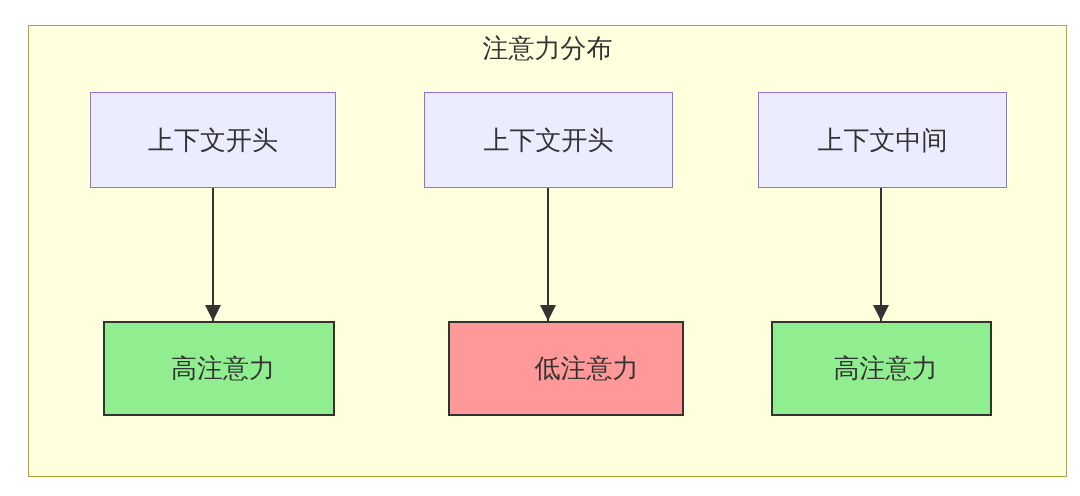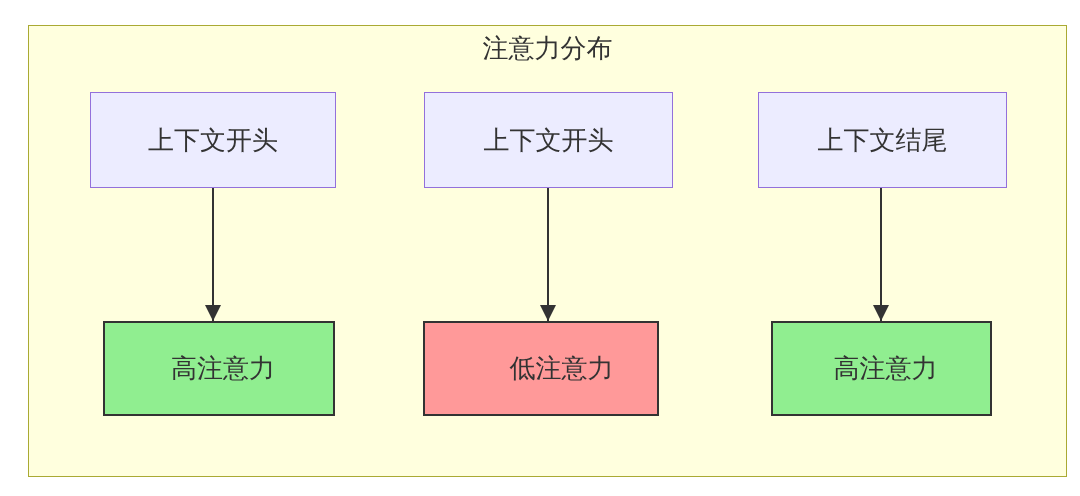--- a/index.html
+++ b/index.html
@@ -57,21 +57,21 @@
     height: 95px;
     border: 2.5px solid var(--result-border, #333333);
   }
   .node.result.high { background: var(--high-bg, #90ee90); padding-left: 8px; }
   .node.result.low  { background: var(--low-bg, #ff9999); }
 
   #src-0 { left: 90px;  width: 246px; }
   #src-1 { left: 424px; width: 249px; }
   #src-2 { left: 758px; width: 249px; }
   #res-0 { left: 103px; width: 232px; }
-  #res-1 { left: 423px; width: 236px; padding-left: 41px; }
+  #res-1 { left: 448px; width: 236px; padding-left: 41px; }
   #res-2 { left: 771px; width: 221px; }
 
   .edges {
     position: absolute;
     left: 0;
     top: 0;
     width: 1080px;
     height: 496px;
     pointer-events: none;
   }
@@ -104,21 +104,21 @@
     <line x1="881" y1="188" x2="881" y2="321" marker-end="url(#arrow)"></line>
   </svg>
 
   <div class="node source" id="src-0">
     <span>上下文开头</span>
   </div>
   <div class="node source" id="src-1">
     <span>上下文开头</span>
   </div>
   <div class="node source" id="src-2">
-    <span>上下文结尾</span>
+    <span>上下文中间</span>
   </div>
 
   <div class="node result high" id="res-0">
     <span>高注意力</span>
   </div>
   <div class="node result low" id="res-1">
     <span>低注意力</span>
   </div>
   <div class="node result high" id="res-2">
     <span>高注意力</span>

